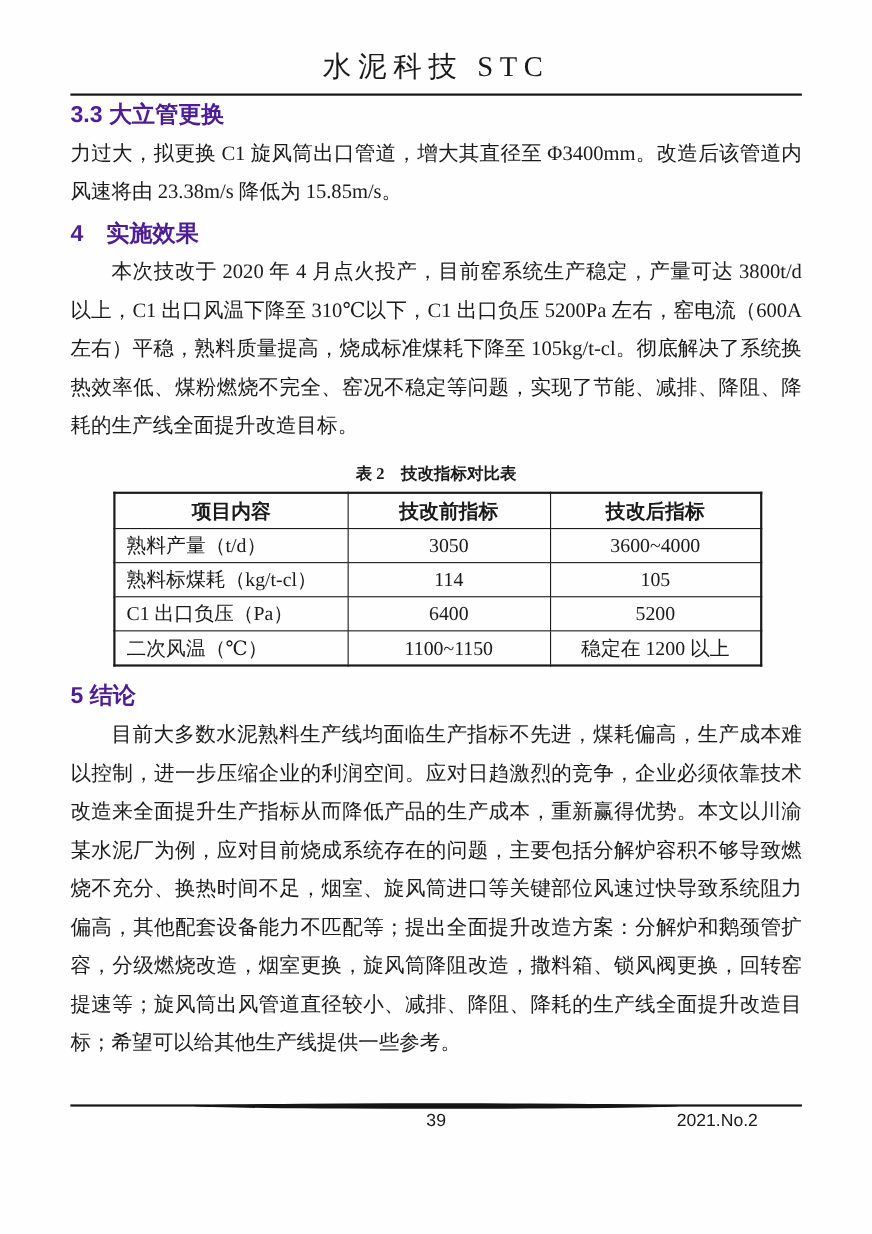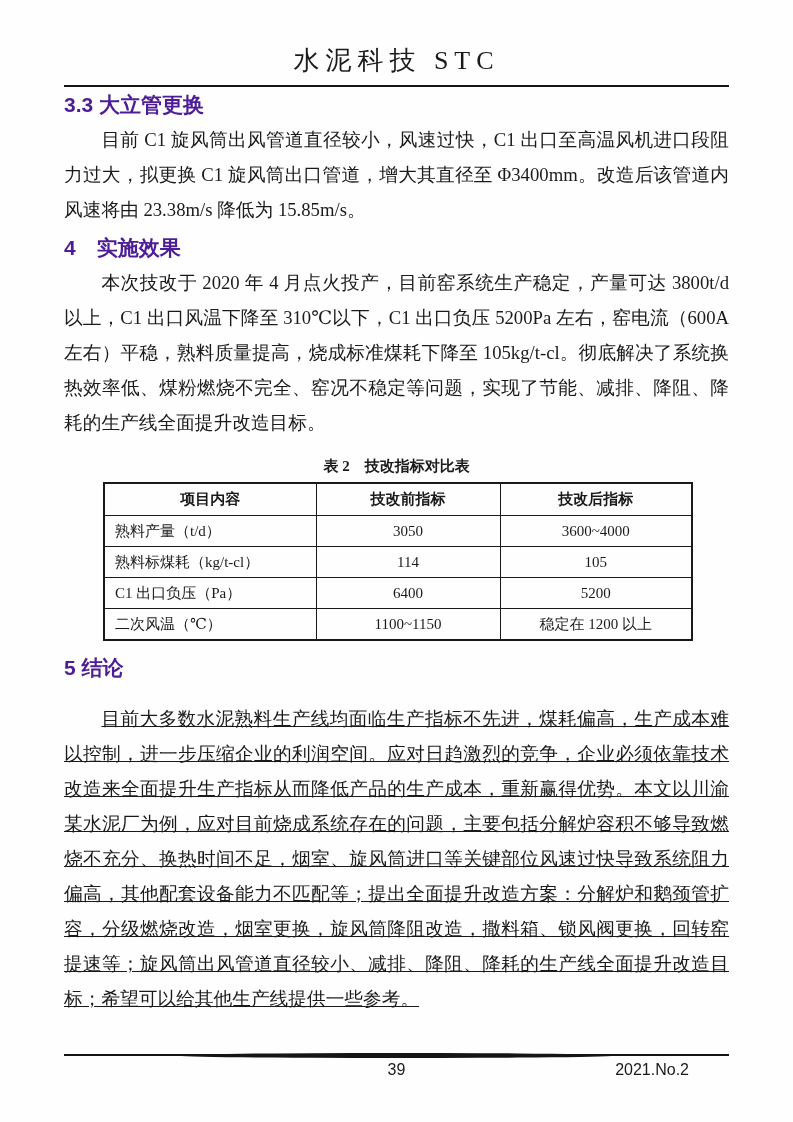--- a/index.html
+++ b/index.html
@@ -30,21 +30,21 @@
     font-weight: bold;
     font-size: 21px; line-height: 27px;
     color: #4c1d95;
   }
   .h-s33 { margin-top: 4px; }
   .h-s4  { margin-top: 7px; }
   .h-s5  { margin-top: 13px; }
 
   
   .para { margin-top: 4px; }
-  .para.p3 { margin-top: 20px; text-decoration: underline; }
+  .para.p3 { margin-top: 5px; }
   .line {
     height: 35px; line-height: 35px;
     font-size: 18.7px;
     white-space: normal;
     overflow: hidden;
   }
   .line.just { text-align: justify; text-align-last: justify; }
   .line.last { text-align: left; }
   .line.indent { text-indent: 2em; }
 
@@ -54,21 +54,21 @@
     text-align: center;
     font-weight: bold;
     font-size: 15px; line-height: 22px;
   }
   table.cmp {
     margin: 5px 0 0 39px;
     border-collapse: collapse;
     table-layout: fixed;
     width: 588px;
     border: 2px solid #1a1a1a;
-    font-size: 15px;
+    font-size: 18px;
   }
   table.cmp col.c1 { width: 212px; }
   table.cmp col.c2 { width: 184px; }
   table.cmp col.c3 { width: 192px; }
   table.cmp th, table.cmp td {
     border: 1px solid #1a1a1a;
     height: 30px;
     padding: 0;
     text-align: center;
     font-weight: normal;
@@ -103,21 +103,20 @@
 
     <header>
       <div class="journal-title">水泥科技 STC</div>
       <div class="header-rule"></div>
     </header>
 
     <main>
 
       <h2 class="h-sub h-s33">3.3 大立管更换</h2>
       <div class="para p1">
-        <div class="line just indent">目前 C1 旋风筒出风管道直径较小，风速过快，C1 出口至高温风机进口段阻</div>
         <div class="line just">力过大，拟更换 C1 旋风筒出口管道，增大其直径至 Φ3400mm。改造后该管道内</div>
         <div class="line last">风速将由 23.38m/s 降低为 15.85m/s。</div>
       </div>
 
       <h2 class="h-main h-s4">4　实施效果</h2>
       <div class="para p2">
         <div class="line just indent">本次技改于 2020 年 4 月点火投产，目前窑系统生产稳定，产量可达 3800t/d</div>
         <div class="line just">以上，C1 出口风温下降至 310℃以下，C1 出口负压 5200Pa 左右，窑电流（600A</div>
         <div class="line just">左右）平稳，熟料质量提高，烧成标准煤耗下降至 105kg/t-cl。彻底解决了系统换</div>
         <div class="line just">热效率低、煤粉燃烧不完全、窑况不稳定等问题，实现了节能、减排、降阻、降</div>

